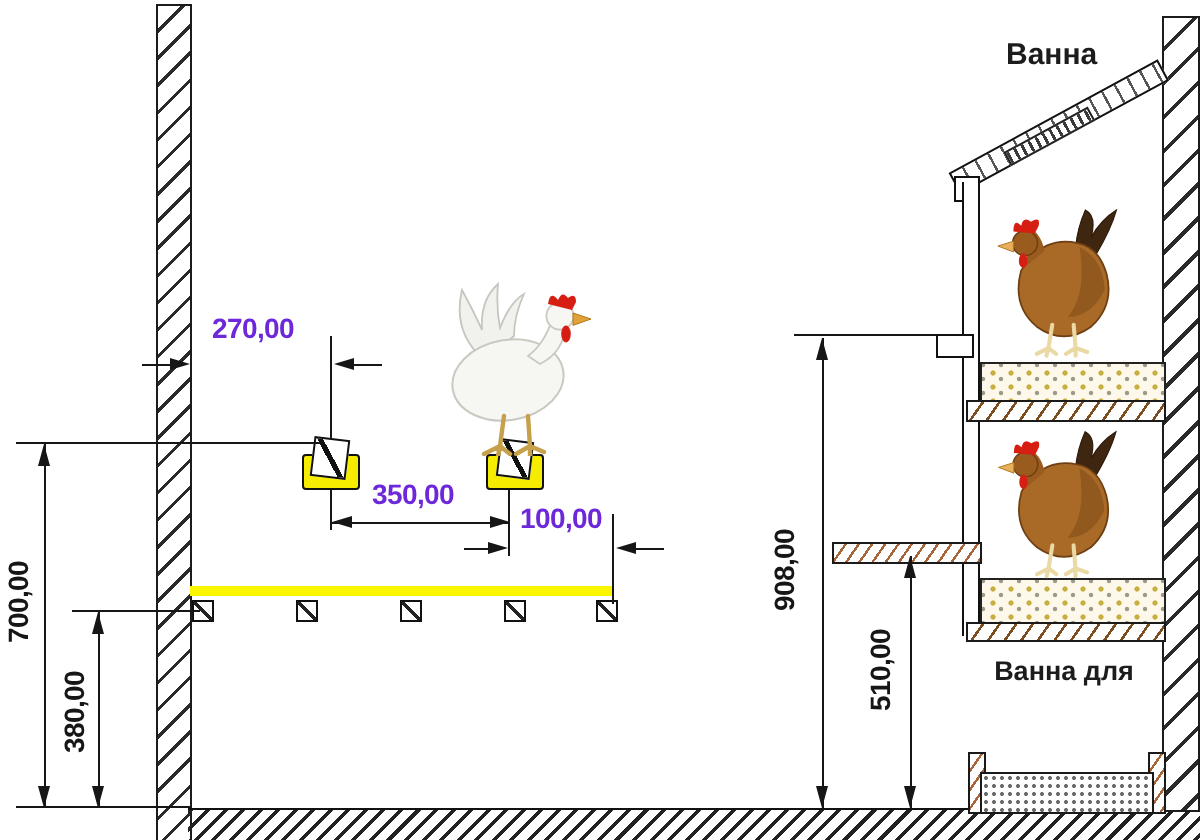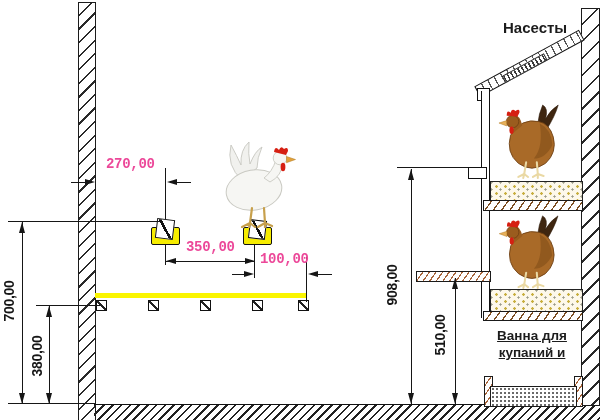--- a/index.html
+++ b/index.html
@@ -37,25 +37,25 @@
   .stub{background:#fff;border:1.3px solid #111;}
   
   .rail{background:#faf500;}
   .support{position:absolute;width:9px;height:9px;background:#fff;border:1.2px solid #111;
         background-image:linear-gradient(45deg,transparent 44%,#222 44% 58%,transparent 58%);}
   .bracket{position:absolute;width:27px;height:16px;background:#f6ec00;border:1.6px solid #111;border-radius:2px;}
   .railSec{position:absolute;background:#fff;border:1.4px solid #111;
         background-image:linear-gradient(55deg,transparent 45%,#111 45% 56%,transparent 56%);transform:rotate(7deg);}
   
   .secLabel{position:absolute;font-weight:700;font-size:15px;color:#1c1c1c;white-space:nowrap;}
-  .dimLabel{position:absolute;font-weight:700;font-size:14px;color:#ec4899;white-space:nowrap;letter-spacing:-0.3px;font-family:Liberation Mono, monospace;}
+  .dimLabel{position:absolute;font-weight:700;font-size:14px;color:#6d28d9;white-space:nowrap;letter-spacing:-0.3px;}
   .vdim{position:absolute;width:48px;height:16px;display:flex;align-items:center;justify-content:center;
         transform:rotate(-90deg);font-weight:700;font-size:14px;color:#161616;letter-spacing:-0.3px;}
   .bathLabel{position:absolute;left:486px;top:327px;width:92px;text-align:center;
-        font-weight:700;font-size:13.5px;line-height:17px;color:#1c1c1c;text-decoration:underline;}
+        font-weight:700;font-size:13.5px;line-height:17px;color:#1c1c1c;}
 </style>
 </head>
 <body>
 
 <div class="canvas">
 
   <svg width="0" height="0" style="position:absolute">
     <defs>
       <g id="brown-hen">
         <path d="M50,30 Q60,14 63,3 Q55,8 50,17 Q53,6 47,3 Q43,12 42,22 Z" fill="#3f2610" stroke="#2c1a0a" stroke-width="0.6"></path>
@@ -154,24 +154,23 @@
       <span>908,00</span>
     </div>
 
   <div class="ln" style="left:455px;top:278px;width:1.4px;height:126px;"></div>
   <div class="ahU" style="left:452px;top:278px;"></div>
   <div class="ahD" style="left:452px;top:393px;"></div>
   <div class="vdim" style="left:416px;top:327px;">
       <span>510,00</span>
     </div>
 
-  <div class="secLabel" style="left:503px;top:19px;">Насесты</div>
+  <div class="secLabel" style="left:503px;top:19px;">Ванна</div>
   <div class="bathLabel">
     <div>Ванна для</div>
-    <div>купаний и</div>
   </div>
 
   <svg class="abs" style="left:212px;top:140px;" width="92" height="88" viewBox="0 0 92 88">
     <path d="M30,40 Q14,26 19,5 Q25,16 29,25 Q28,10 37,2 Q36,14 38,24 Q43,11 50,7 Q45,18 45,28 Z" fill="#f1f1ee" stroke="#c6c6c0" stroke-width="0.9"></path>
     <g transform="rotate(-10 42 50)">
       <ellipse cx="42" cy="50" rx="28" ry="20" fill="#f6f6f3" stroke="#c9c9c2" stroke-width="1"></ellipse>
     </g>
     <path d="M58,42 Q70,36 71,22 L64,20 Q60,32 52,38 Z" fill="#f6f6f3" stroke="#c9c9c2" stroke-width="0.9"></path>
     <circle cx="68" cy="18" r="6.8" fill="#f6f6f3" stroke="#c9c9c2" stroke-width="0.9"></circle>
     <path d="M62,12 q1,-7 5,-2 q2,-5 5,-1 q4,-3 4,2 l-2,4 z" fill="#d61f12"></path>

